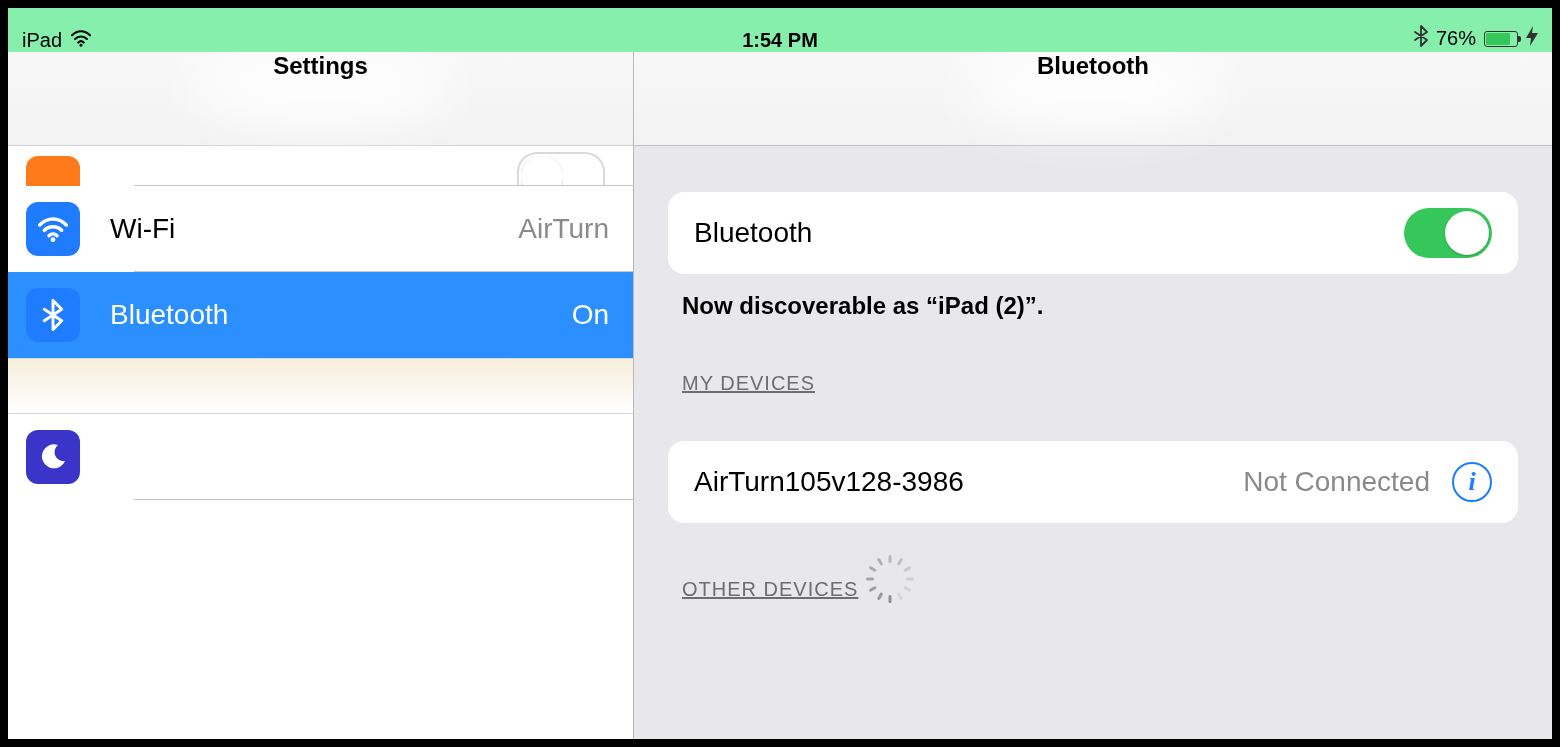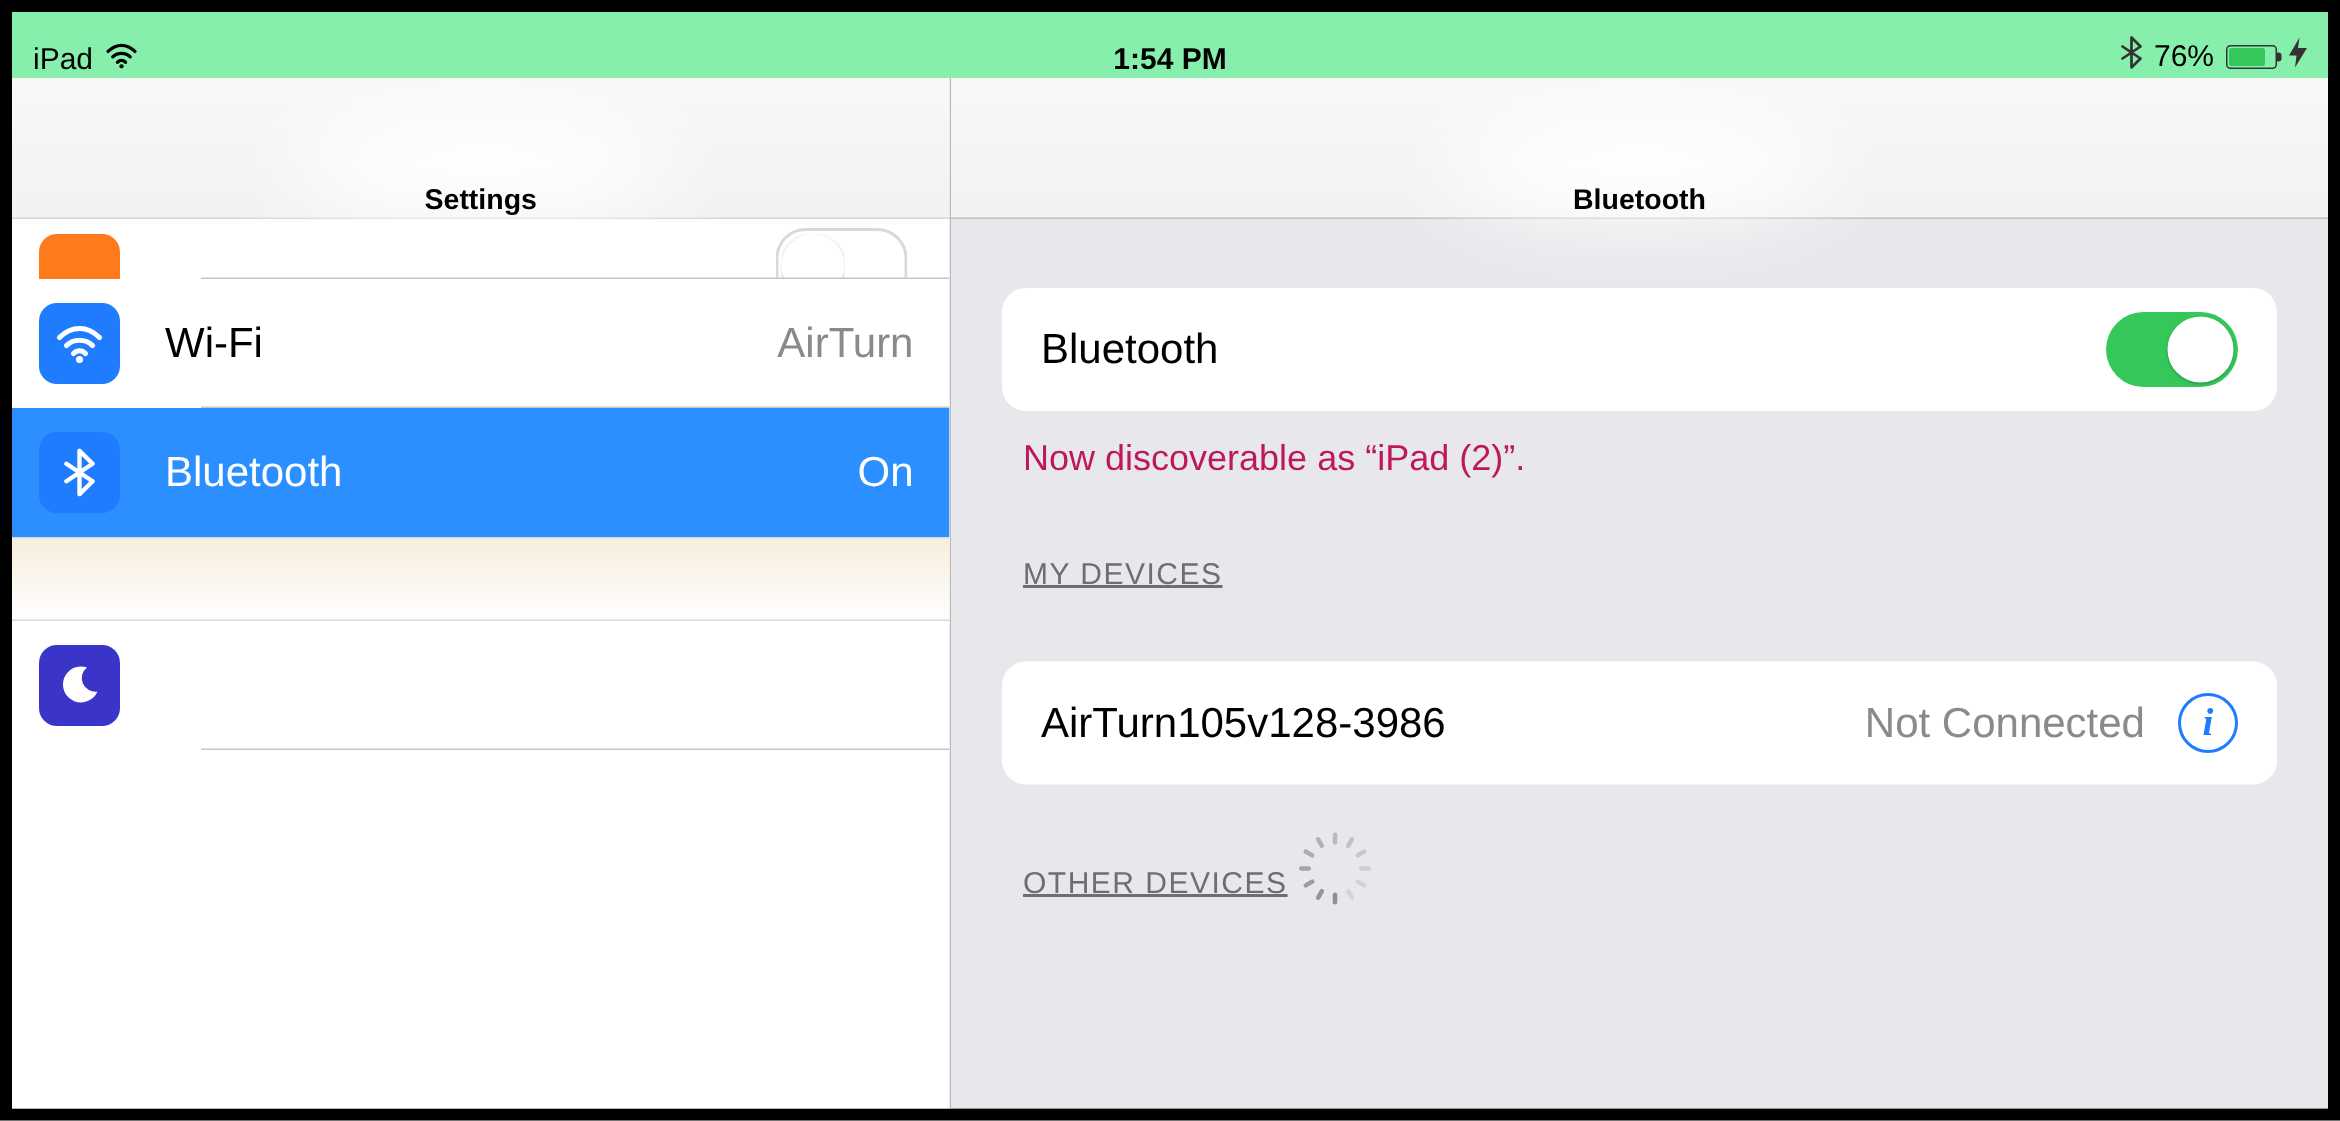--- a/index.html
+++ b/index.html
@@ -66,22 +66,22 @@
   }
   .detail {
     flex: 1;
     display: flex; flex-direction: column;
     background: #e8e8ec;
   }
 
   
   .pane-header {
     height: 94px;
-    display: flex; align-items: flex-end; justify-content: center;
-    font-size: 19px; font-weight: 700;
+    display: flex; align-items: flex-start; justify-content: center;
+    font-size: 24px; font-weight: 700;
     background: linear-gradient(#f8f8f8, #f2f2f2);
     border-bottom: 1px solid #c0c0c4;
     position: relative;
   }
   .master .pane-header { border-bottom-color: #d4d4d8; }
   .pane-header .title-glow {
     position:absolute; width:260px; height:70px; background:#fff;
     filter: blur(28px); border-radius:50%;
     z-index:0;
   }
@@ -158,21 +158,21 @@
     display:flex; align-items:center;
     padding: 0 26px;
     height:82px;
     font-size:28px;
     position:relative;
   }
   .group-row .label { flex:1; }
   .group-row .value { color:#8a8a8e; }
   .group-footer {
     margin: 18px 34px 0 48px;
-    color:#be185d; font-size:24px;
+    color:#000000; font-size:24px;font-weight:bold;
   }
   .section-header {
     margin: 52px 34px 10px 48px;
     color:#6d6d72; font-size:20px; letter-spacing:1px;
     display:flex; align-items:center; gap:18px;text-decoration:underline;
   }
 
   
   .switch-on {
     width:88px; height:50px; border-radius:25px; background:#35c759;

